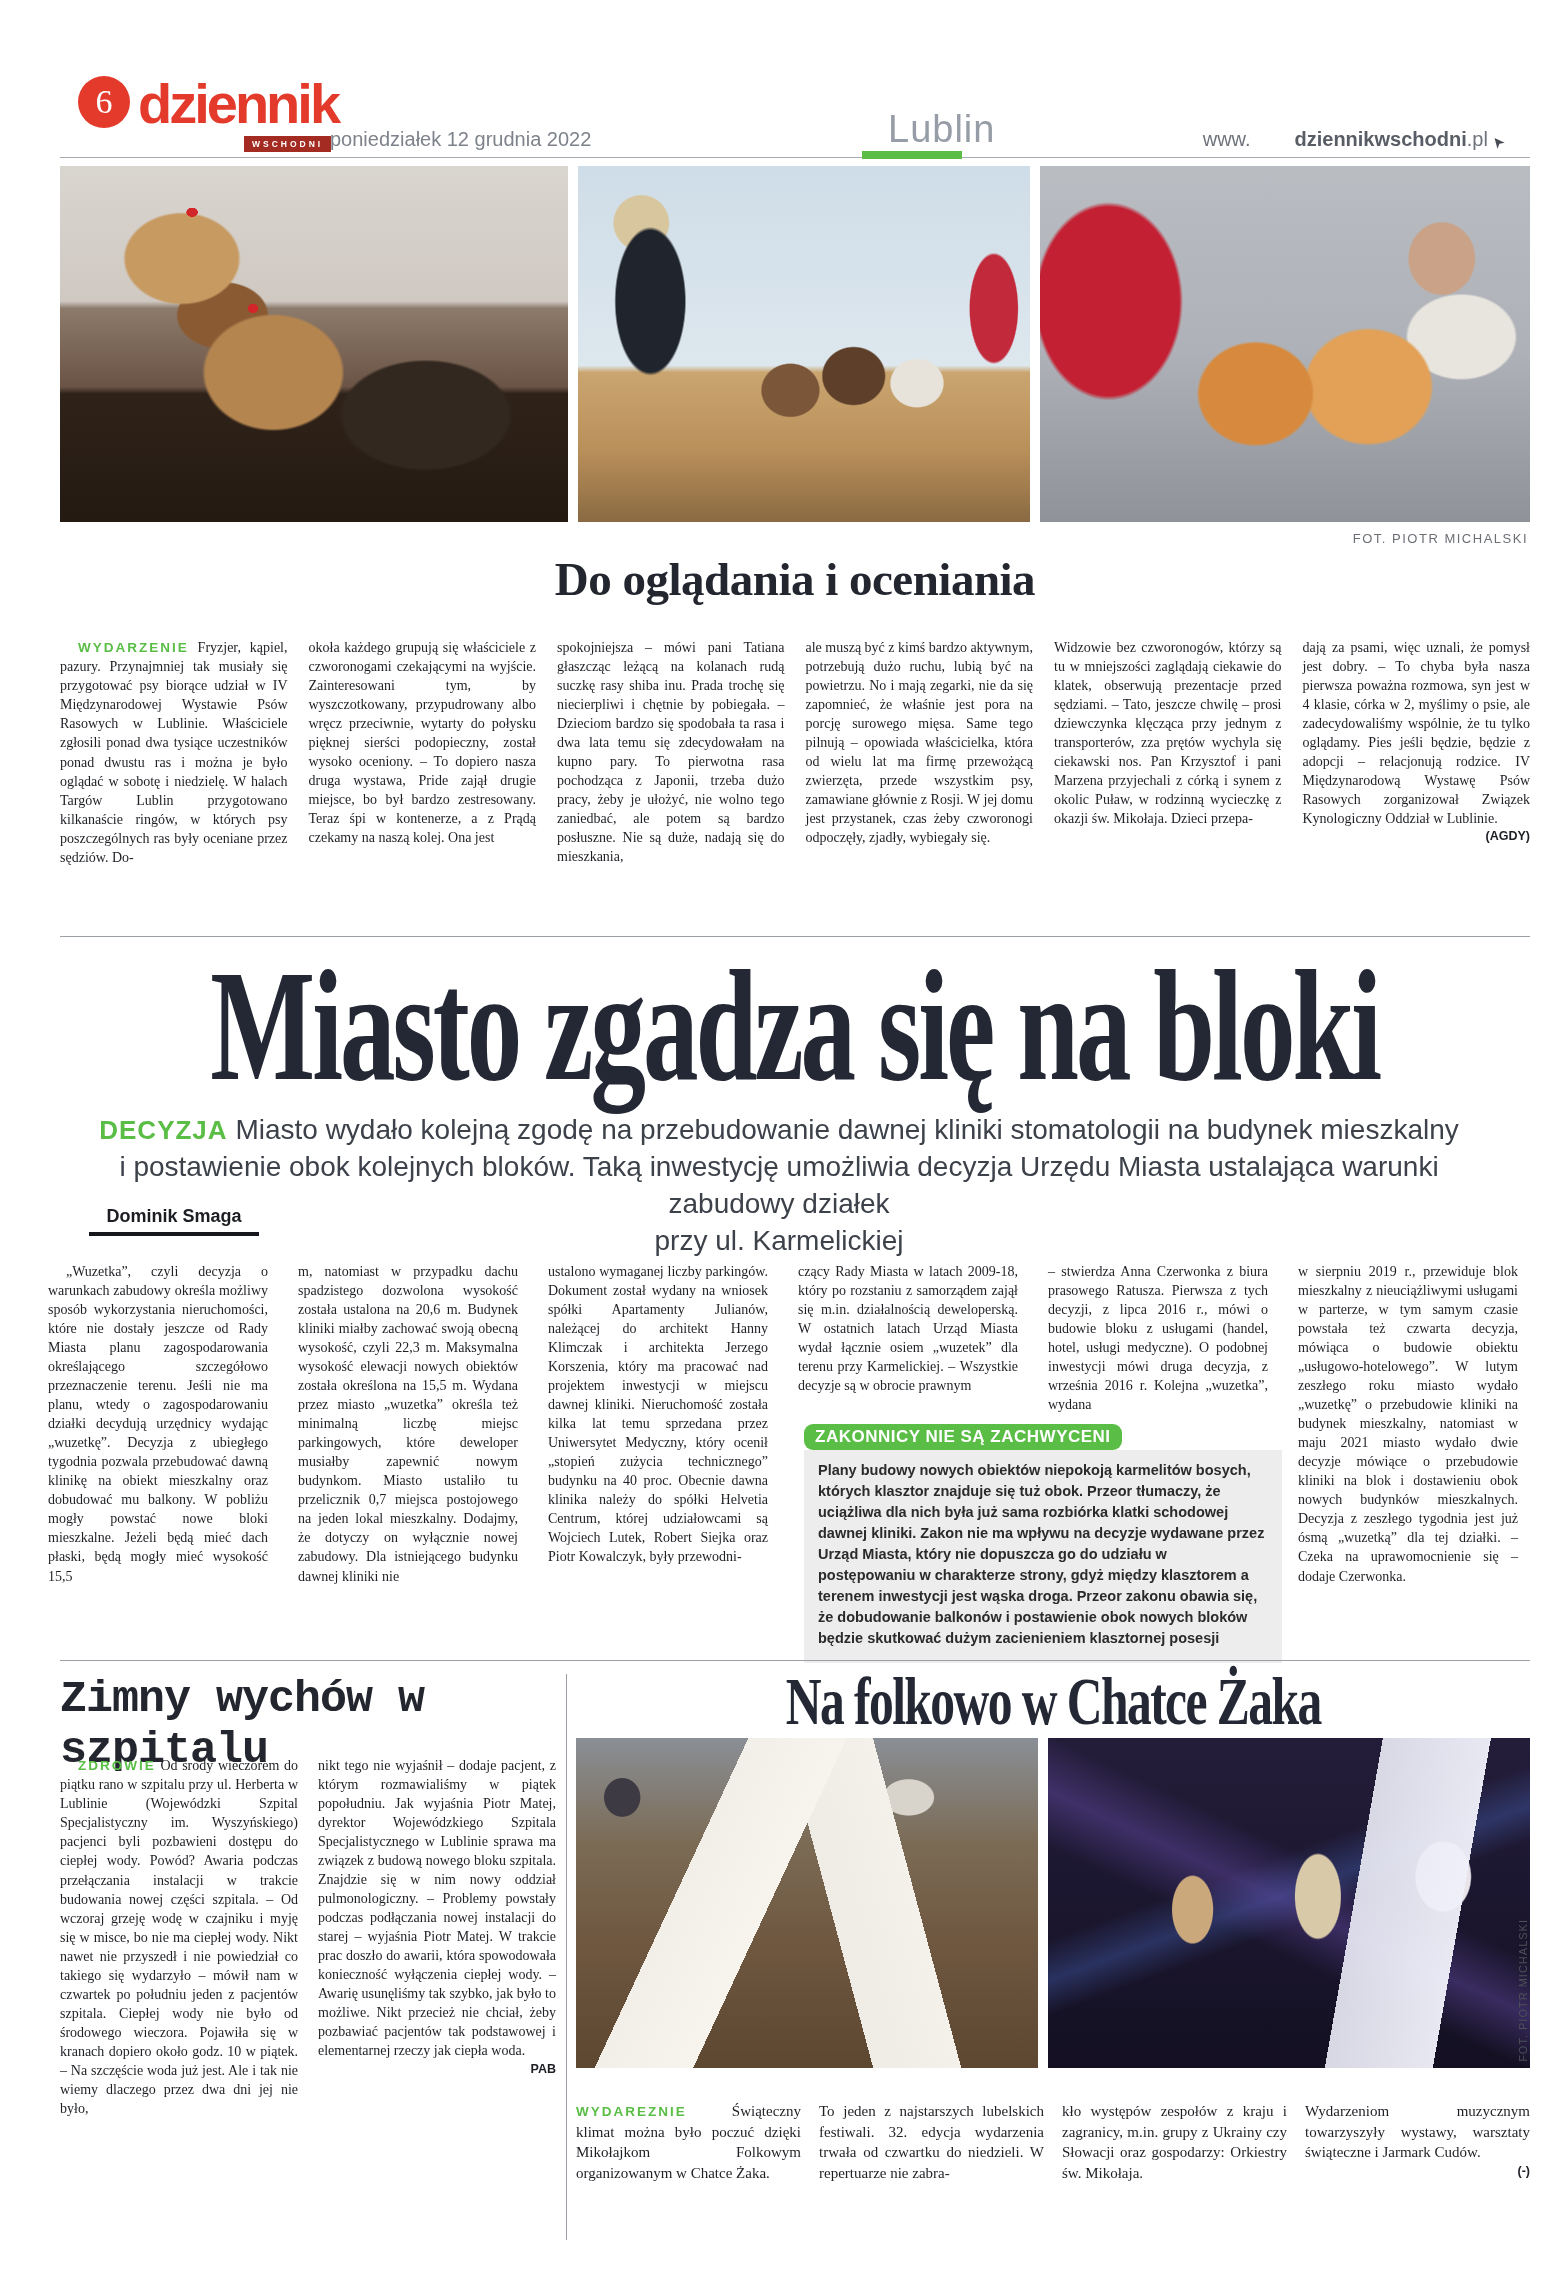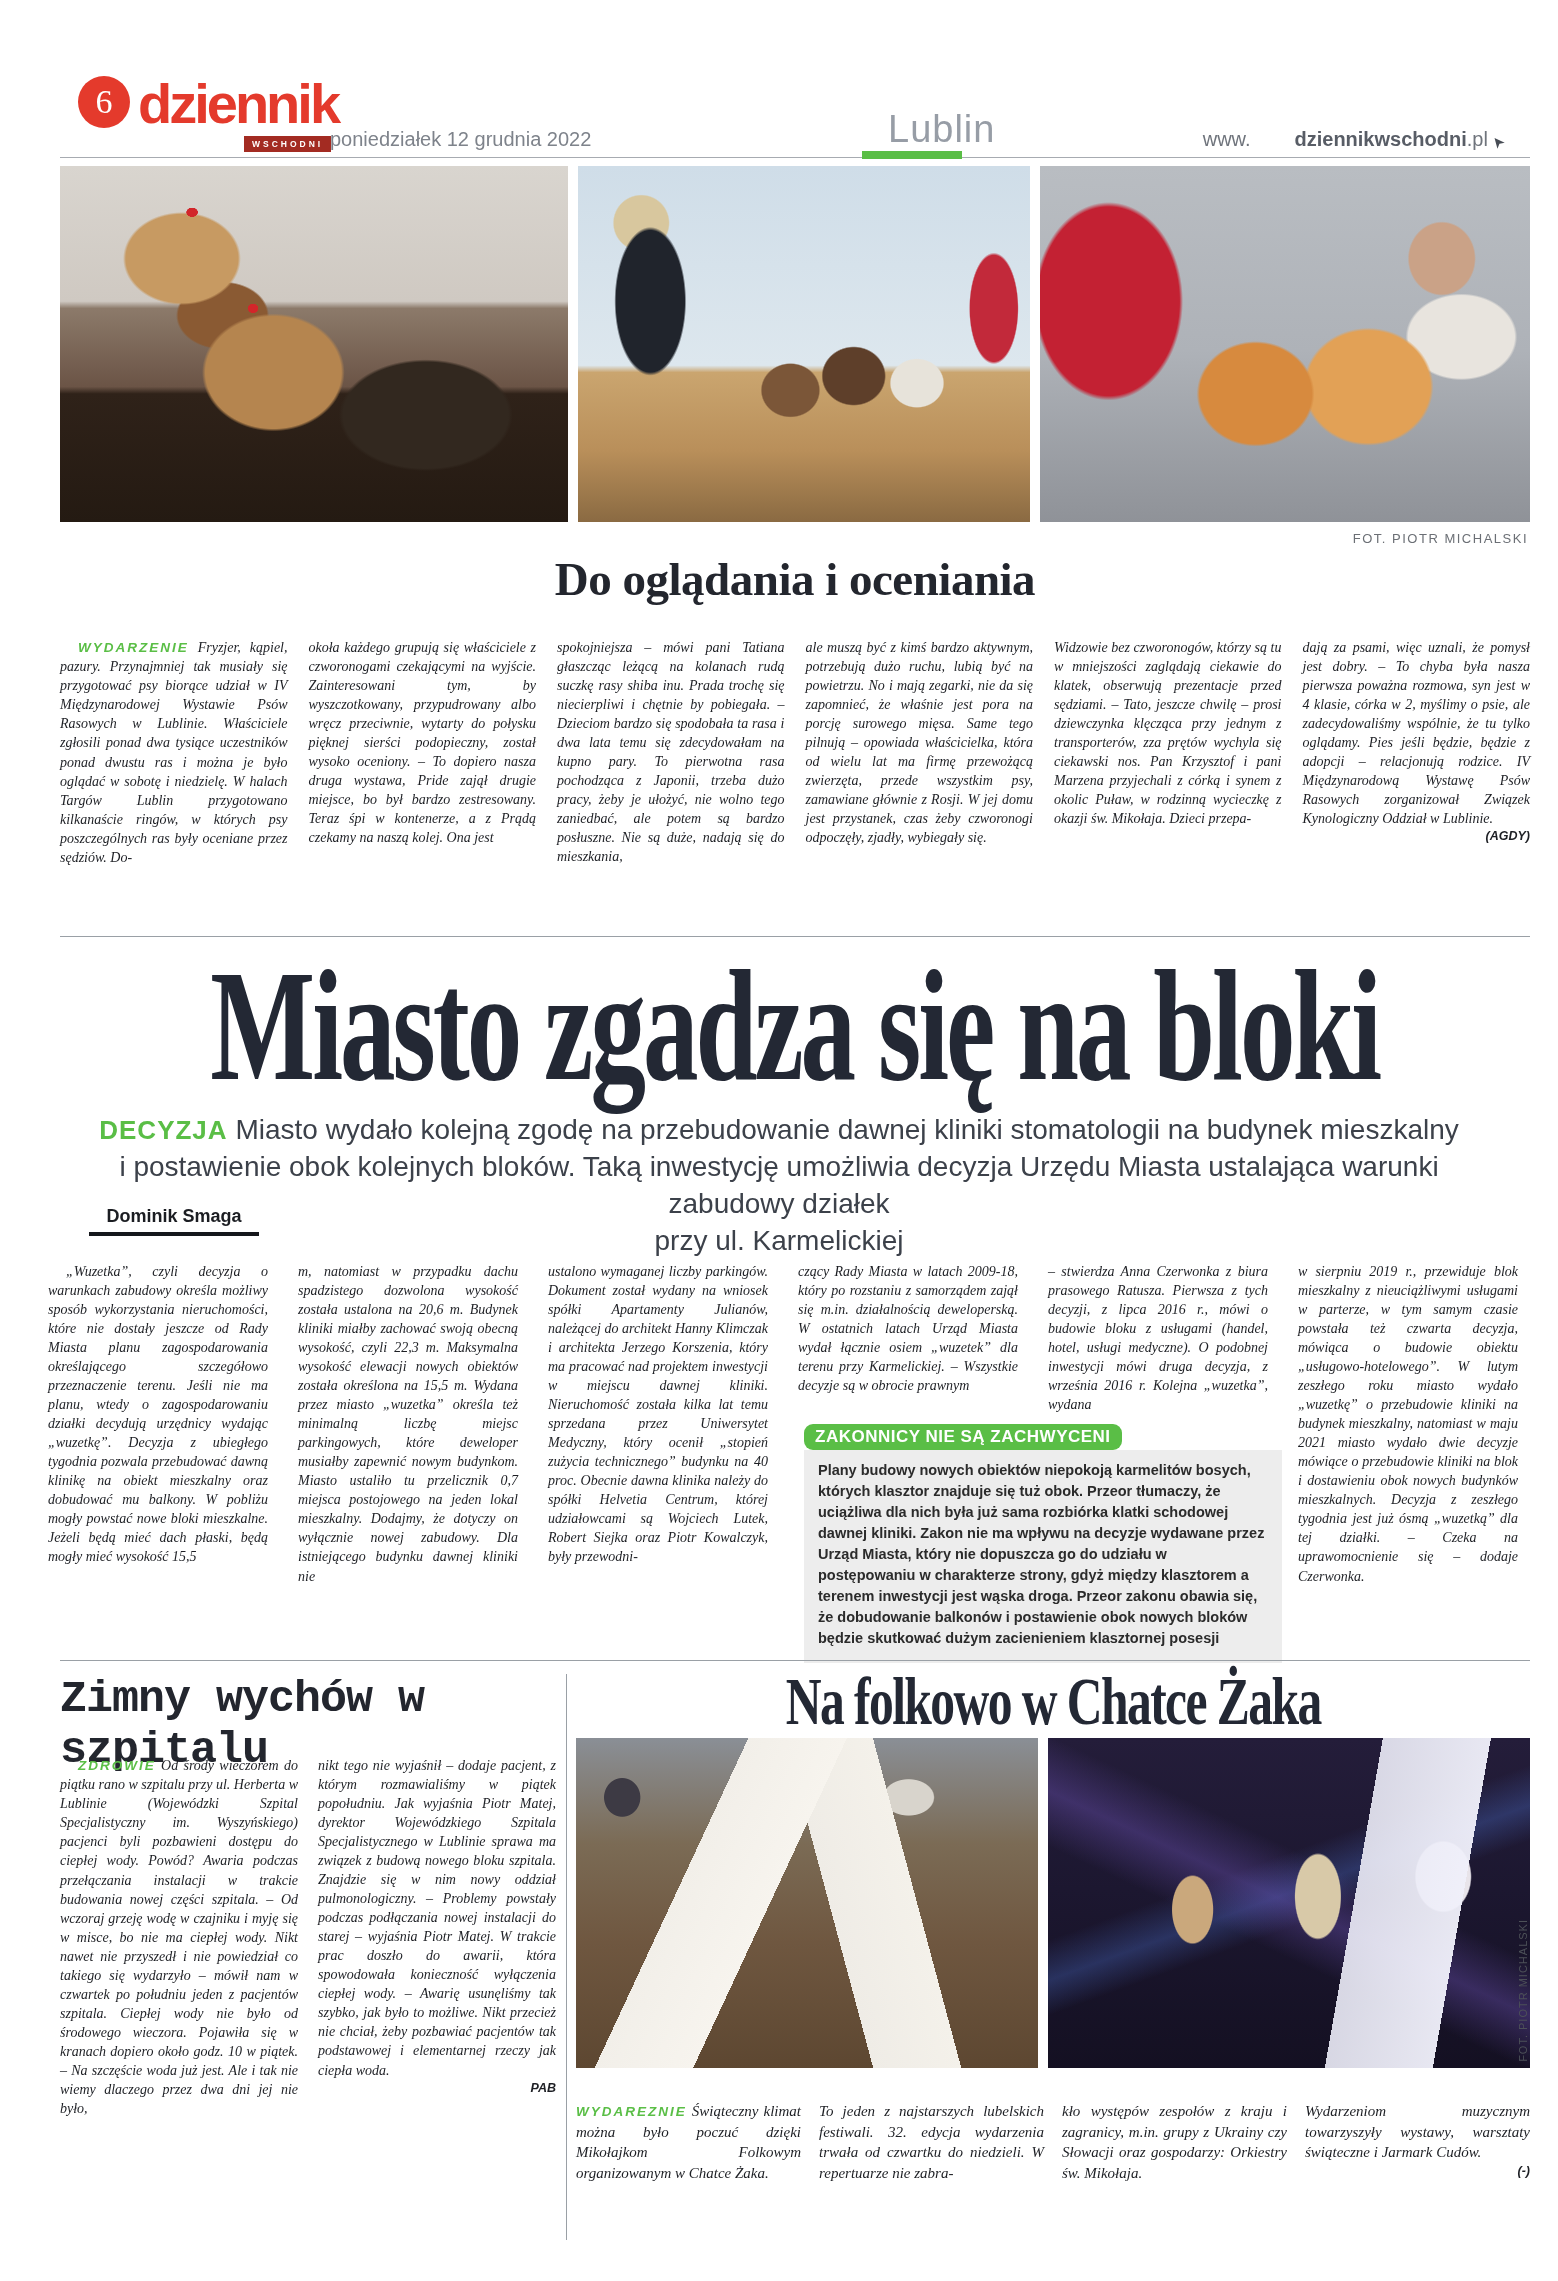--- a/index.html
+++ b/index.html
@@ -46,21 +46,21 @@
       radial-gradient(55px 60px at 82% 26%, #caa287 59%, transparent 62%),
       radial-gradient(90px 70px at 86% 48%, #e8e4de 59%, transparent 62%),
       linear-gradient(180deg,#b9bdc2 0%,#aeb2b8 52%,#8f9298 100%);}
   .credit-top{position:absolute;top:531px;right:30px;color:#6b6f75;font-size:13px;letter-spacing:1.5px;}
 
   
   .dogs-title{position:absolute;left:60px;top:552px;width:1470px;text-align:center;
       font-family:"Liberation Serif",serif;font-weight:bold;font-size:47px;color:#23262e;letter-spacing:-0.5px;}
   .cols{position:absolute;display:flex;}
   .dogs-cols{left:60px;top:624px;width:1470px;gap:21px;}
-  .col{flex:1;font-family:"Liberation Serif",serif;font-size:14px;line-height:1.36;color:#1d1f24;text-align:justify;font-style:italic;}
+  .col{flex:1;font-family:"Liberation Serif",serif;font-size:14px;line-height:1.36;color:#1d1f24;text-align:justify;}
   .indent{text-indent:18px;}
   .tag{color:#5abe46;font-family:"Liberation Sans",sans-serif;font-weight:bold;font-size:13.5px;letter-spacing:2px;}
   .sig{display:block;text-align:right;font-weight:bold;font-family:"Liberation Sans",sans-serif;font-size:12.5px;color:#1d1f24;}
 
   
   .main-rule{position:absolute;left:60px;top:936px;width:1470px;height:1px;background:#9aa0a6;}
   .headline-wrap{position:absolute;left:60px;top:944px;width:1470px;display:flex;justify-content:center;height:170px;}
   .headline{font-family:"Liberation Serif",serif;font-weight:bold;font-size:150px;line-height:1.02;color:#232834;
       transform:scale(0.74,1.06);transform-origin:center top;white-space:nowrap;letter-spacing:-4px;}
   .lede{position:absolute;left:74px;top:1112px;width:1410px;text-align:center;color:#3c414a;font-size:28px;

